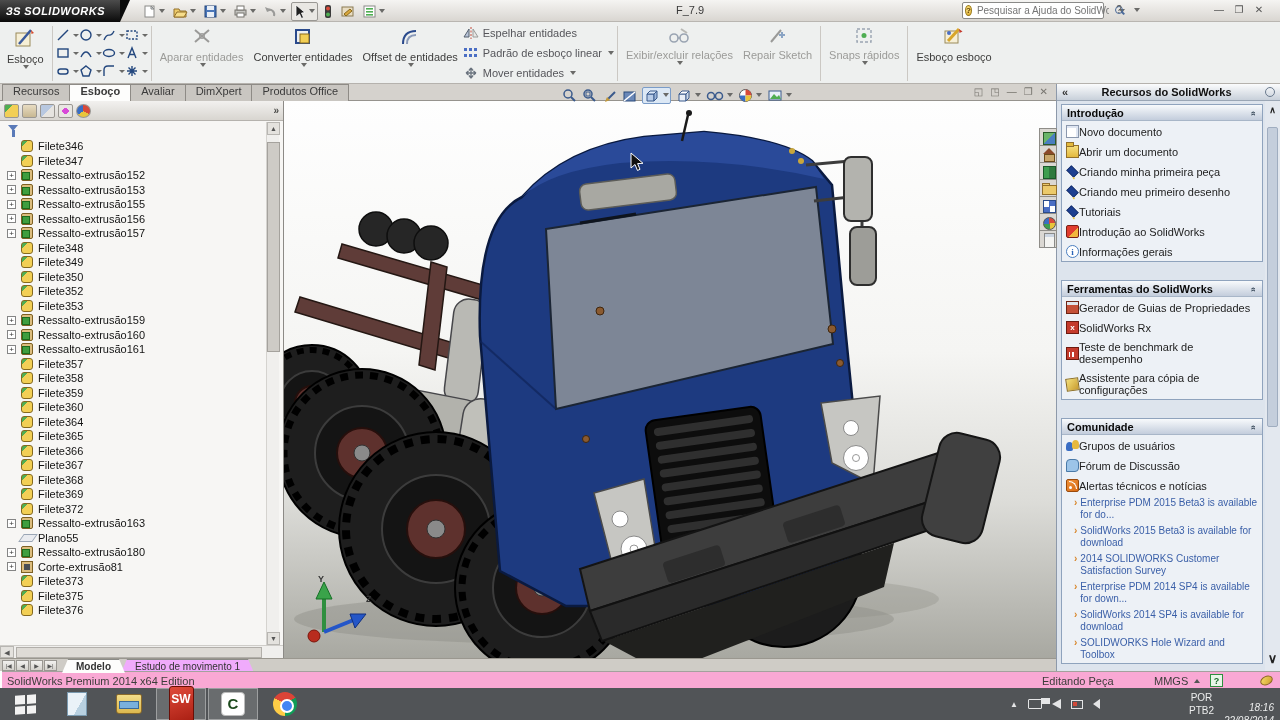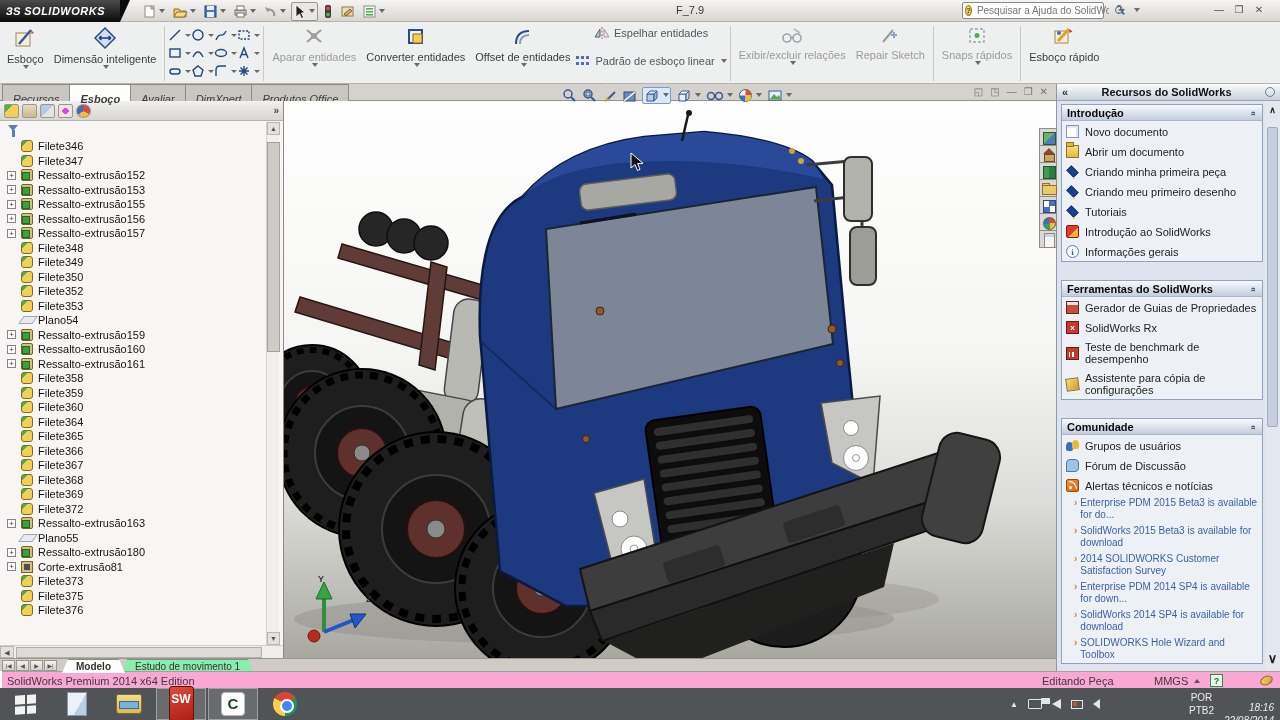--- a/index.html
+++ b/index.html
@@ -38,29 +38,29 @@
   .ribbon{left:0;top:22px;width:1280px;height:62px;background:#eef0ef;border-bottom:1px solid #b5b2ad;
           display:flex;align-items:stretch;padding:2px 2px 0 2px;}
   .rb{display:flex;flex-direction:column;align-items:center;justify-content:flex-start;
       padding:2px 5px;color:#3d3d3c;text-align:center;line-height:12px;}
   .rb .ric{margin-bottom:1px;}
   .rb.dis{color:#9b9b98;}
   .vsep{width:1px;background:#cbc8c3;margin:2px 3px;}
   .entgrid{display:grid;grid-template-columns:repeat(4,23px);grid-template-rows:repeat(3,18px);
            padding-top:2px;}
   .entcell{display:flex;align-items:center;justify-content:center;gap:1px;}
-  .stackcol{display:flex;flex-direction:column;justify-content:flex-start;padding-top:3px;gap:16px;align-items:center;}
+  .stackcol{display:flex;flex-direction:column;justify-content:flex-start;padding-top:3px;gap:8px;}
   .stackrow{display:flex;align-items:center;gap:4px;color:#55555a;}
   .ent svg{display:block;}
 
   
   .tabrow{left:0;top:84px;width:1056px;height:17px;background:#d5d2cd;border-bottom:1px solid #96938e;}
   .ctabs{position:absolute;left:2px;top:0;display:flex;height:17px;}
-  .ctab{padding:8px 10px 0 10px;border:1px solid #8e8b86;border-bottom:none;background:#c9c6c1;
-        color:#3a3a3a;margin-right:-1px;font-size:11px;font-style:italic;}
+  .ctab{padding:0 10px 0 10px;border:1px solid #8e8b86;border-bottom:none;background:#c9c6c1;
+        color:#3a3a3a;margin-right:-1px;font-size:11px;}
   .ctab.active{background:#fdfdfc;font-weight:bold;z-index:2;}
   .docctl{position:absolute;right:8px;top:2px;display:flex;gap:7px;color:#77756f;font-size:10px;}
 
   
   .lpanel{left:0;top:101px;width:284px;height:557px;background:#f7f6f4;border-right:1px solid #8c8a86;}
   .ptool{position:absolute;left:0;top:0;width:283px;height:20px;background:linear-gradient(#f2f1ef,#d8d5d0);
          border-bottom:1px solid #b5b2ad;display:flex;align-items:center;gap:3px;padding:0 4px;}
   .ptool .sq{width:15px;height:14px;border:1px solid #9a9792;border-radius:2px;background:#e8e6e2;position:relative;}
   .chev2{margin-left:auto;color:#4a4a48;font-weight:bold;font-size:10px;}
   .filter-ic{position:absolute;left:8px;top:24px;width:0;height:0;border-left:5px solid transparent;
@@ -100,21 +100,21 @@
   .tphead .ttl{flex:1;text-align:center;font-weight:bold;color:#111;}
   .tpscroll{position:absolute;right:0;top:17px;width:15px;height:571px;background:#e3e8ef;}
   .tpscroll .a{position:absolute;left:2px;width:11px;text-align:center;color:#222;font-weight:bold;font-size:9px;}
   .tpthumb{position:absolute;left:2px;top:26px;width:11px;height:300px;background:#c4cedc;border:1px solid #9fadc0;border-radius:2px;}
   .tpcontent{position:absolute;left:4px;top:20px;width:202px;}
   .card{border:1px solid #8fa3bd;background:#edf1f6;margin-bottom:18px;}
   .card h4{margin:0;height:16px;background:linear-gradient(#f8fafc,#c3cddc);border-bottom:1px solid #a8b6c8;
            font-size:11px;padding:2px 5px 0 5px;color:#0a0a0a;display:flex;}
   .card h4 .sp{flex:1;}
   .sec-ch{display:inline-block;transform:rotate(-90deg);font-size:9px;color:#345;}
-  .tpi{display:flex;align-items:center;gap:6px;padding:4px 4px 3px 4px;color:#222;}
+  .tpi{display:flex;align-items:center;padding:4px 4px 3px 4px;color:#222;}
   .newsi{display:flex;gap:3px;padding:2px 2px 2px 12px;color:#3a5fa8;font-size:10px;line-height:12px;}
   .newsi .b{color:#d8862a;font-weight:bold;}
   .pi{width:13px;height:13px;flex:0 0 13px;position:relative;display:inline-block;}
   .pi-newdoc{background:#fff;border:1px solid #8a97ad;box-shadow:inset -2px 2px 0 #dfe6f2;}
   .pi-open{background:linear-gradient(#f7df7e,#e3b93e);border:1px solid #93702a;}
   .pi-open::before{content:"";position:absolute;left:-1px;top:-4px;width:6px;height:3px;background:#e3b93e;border:1px solid #93702a;}
   .pi-cap{background:#1d3f90;border:1px solid #0d2050;transform:rotate(45deg) scale(.8,.55);}
   .pi-cap::after{content:"";position:absolute;right:-3px;bottom:-3px;width:3px;height:3px;background:#e8c43c;border-radius:50%;}
   .pi-sw{background:linear-gradient(135deg,#e03c2e 58%,#f2b63c 58%);border:1px solid #7a1e14;border-radius:2px;}
   .pi-info{background:#fff;border:1px solid #4a7ec0;border-radius:50%;}
@@ -157,21 +157,21 @@
                    box-shadow:inset 0 3px 0 #cdd6e2;}
   .vt-palette::after{content:"";position:absolute;left:3px;top:3px;width:11px;height:11px;
                      background:linear-gradient(135deg,#6ab46a 50%,#4a7ec0 50%);border:1px solid #2a5a2a;}
 
   
   .mtabbar{left:0;top:658px;width:1056px;height:13px;background:#cfccc6;border-top:1px solid #9a978f;}
   .navbtns{position:absolute;left:2px;top:1px;display:flex;gap:1px;}
   .navbtns .nb{width:13px;height:11px;background:linear-gradient(#f2f1ef,#d5d2cd);border:1px solid #9a9792;
                font-size:6px;line-height:10px;text-align:center;color:#555;}
   .mtabs{position:absolute;left:62px;top:0;display:flex;height:14px;text-align:center;}
-  .mtab{padding:0 14px;font-size:10px;line-height:13px;color:#333;background:#86efac;
+  .mtab{padding:0 14px;font-size:10px;line-height:13px;color:#333;background:#f0abfc;
         clip-path:polygon(6px 0,calc(100% - 6px) 0,100% 100%,0 100%);margin-right:-4px;border-top:1px solid #8a8a86;}
   .mtab.active{background:#fdfdfc;font-weight:bold;z-index:2;}
   .statusbar{left:2px;top:671px;width:1280px;height:17px;background:#f9a8d4;border-top:1px solid #a3a19d;
              color:#3c3c3a;}
   .statusbar .lt{position:absolute;left:5px;top:3px;}
   .st-edit{position:absolute;left:1040px;top:3px;}
   .st-units{position:absolute;left:1152px;top:3px;}
   .st-caret{position:absolute;left:1192px;top:7px;width:0;height:0;border-left:3px solid transparent;
             border-right:3px solid transparent;border-bottom:4px solid #555;}
   .st-tip{position:absolute;left:1208px;top:2px;width:13px;height:13px;background:#e8f6e8;border:1px solid #2f8f3f;
@@ -308,29 +308,20 @@
     <div class="rb">
       <span class="ric">
         <svg width="24" height="24">
             <rect x="3" y="7" width="14" height="13" fill="#f6efd6" stroke="#9a8a5a"></rect>
             <path d="M6,18 L18,4" stroke="#3a5a9c" stroke-width="2.5"></path>
             <path d="M18,4 l3,3 -2.5,1 z" fill="#d84a2a"></path>
           </svg></span>
       <span>Esboço</span>
         <span class="caret"></span>
     </div>
-    <div class="rb">
-      <span class="ric">
-        <svg width="24" height="24">
-            <polygon points="12,2 22,12 12,22 2,12" fill="#cfe0f5" stroke="#2a4a8c" stroke-width="1.5"></polygon>
-            <path d="M6,12 H18 M6,12 l2.5,-2 M6,12 l2.5,2 M18,12 l-2.5,-2 M18,12 l-2.5,2" stroke="#1a3a7c" stroke-width="1.4" fill="none"></path>
-          </svg></span>
-      <span>Dimensão inteligente</span>
-        <span class="caret"></span>
-    </div>
     <div class="vsep"></div>
     <div class="entgrid">
         <span class="entcell ent">
           <svg width="14" height="14" fill="none" stroke="#23477e" stroke-width="1.4">
             <line x1="2" y1="12" x2="12" y2="2"></line>
           </svg>
           <span class="caret" style="border-top-width:3px;"></span>
         </span>
         <span class="entcell ent">
           <svg width="14" height="14" fill="none" stroke="#23477e" stroke-width="1.4">
@@ -490,21 +481,21 @@
     </div>
     <div class="vsep"></div>
     <div class="rb">
       <span class="ric">
         <svg width="24" height="22">
             <rect x="3" y="5" width="13" height="12" fill="#f6efd6" stroke="#9a8a5a"></rect>
             <path d="M6,15 L17,3" stroke="#d8a62a" stroke-width="3"></path>
             <path d="M17,3 l3.5,2.5 -3,1.5 z" fill="#c43a2c"></path>
             <circle cx="7" cy="7" r="2" fill="#4a6ec4"></circle>
           </svg></span>
-      <span>Esboço rápido</span>
+      <span>Esboço esboço</span>
     </div>
   </div>
 
   <div class="abs tabrow">
     <div class="ctabs">
         <div class="ctab">Recursos</div>
         <div class="ctab active">Esboço</div>
         <div class="ctab">Avaliar</div>
         <div class="ctab">DimXpert</div>
         <div class="ctab">Produtos Office</div>
@@ -576,37 +567,37 @@
         </div>
         <div class="trow">
           <span class="ti fillet"></span>
           <span class="lbl">Filete352</span>
         </div>
         <div class="trow">
           <span class="ti fillet"></span>
           <span class="lbl">Filete353</span>
         </div>
         <div class="trow">
-          <span class="ti plane"></span>
-          <span class="lbl">Plano54</span>
-        </div>
-        <div class="trow">
           <span class="x-exp">+</span>
           <span class="ti boss"></span>
           <span class="lbl">Ressalto-extrusão159</span>
         </div>
         <div class="trow">
           <span class="x-exp">+</span>
           <span class="ti boss"></span>
           <span class="lbl">Ressalto-extrusão160</span>
         </div>
         <div class="trow">
           <span class="x-exp">+</span>
           <span class="ti boss"></span>
           <span class="lbl">Ressalto-extrusão161</span>
+        </div>
+        <div class="trow">
+          <span class="ti fillet"></span>
+          <span class="lbl">Filete357</span>
         </div>
         <div class="trow">
           <span class="ti fillet"></span>
           <span class="lbl">Filete358</span>
         </div>
         <div class="trow">
           <span class="ti fillet"></span>
           <span class="lbl">Filete359</span>
         </div>
         <div class="trow">

